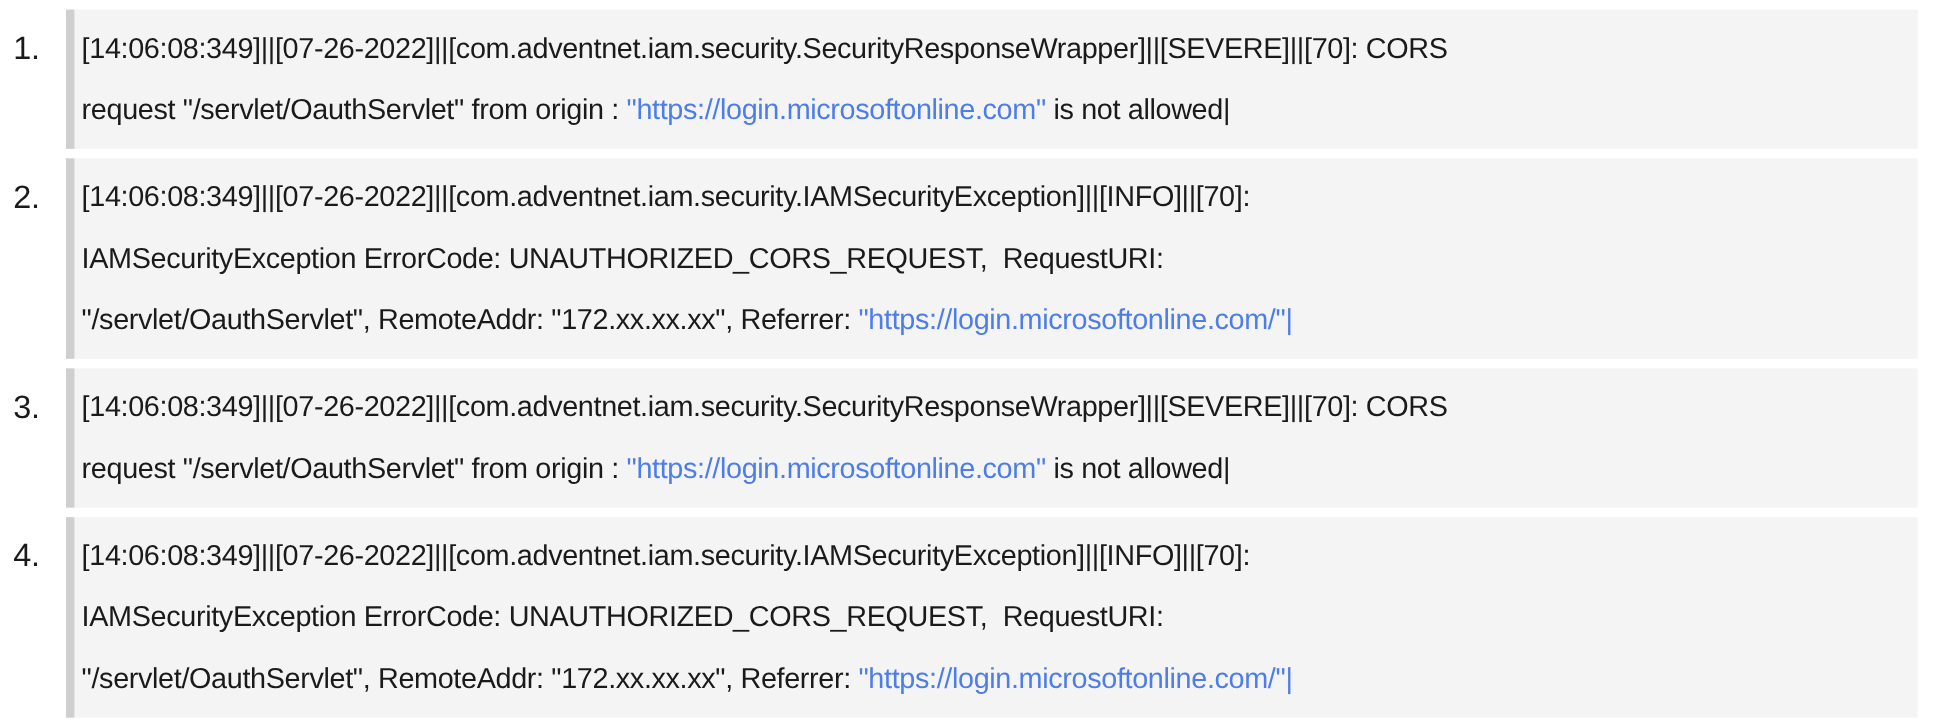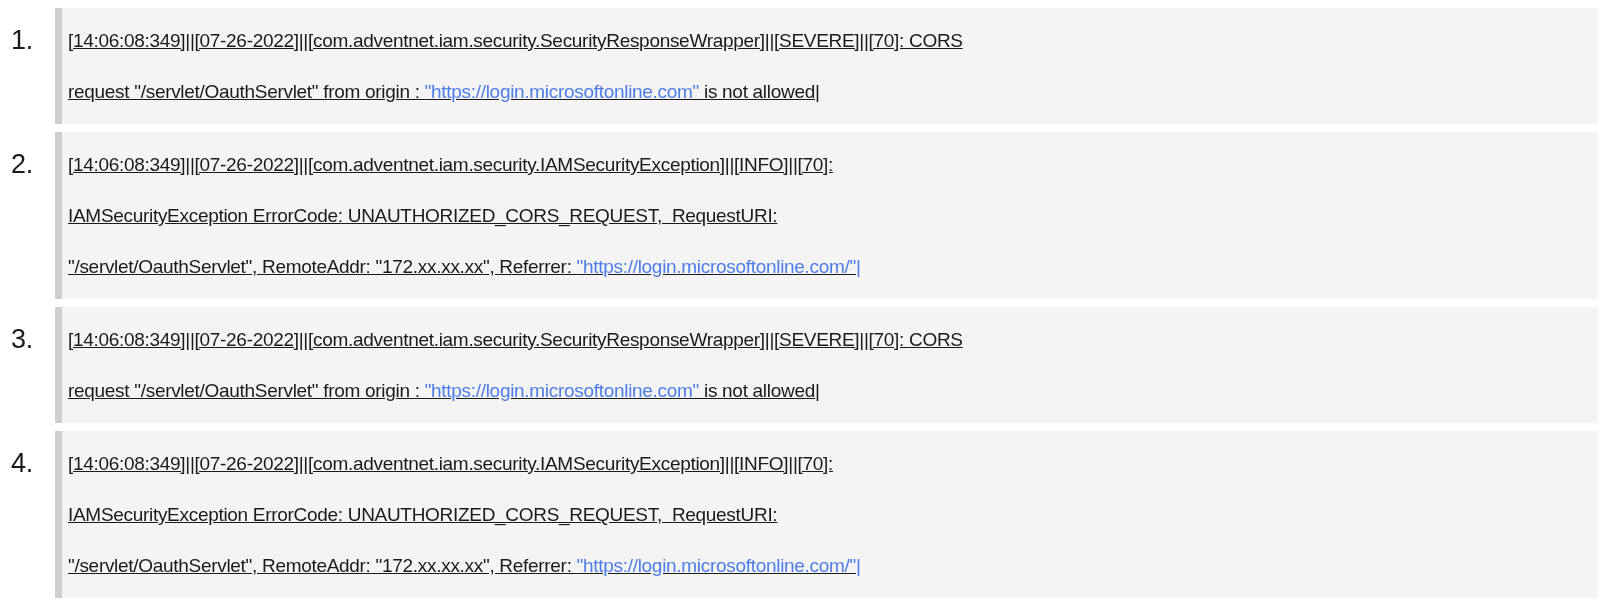--- a/index.html
+++ b/index.html
@@ -29,26 +29,25 @@
     color: #1a1a1a;
     letter-spacing: -0.3px;
   }
   .log-block {
     width: 1543px;
     background: #f4f4f4;
     border-left: 7px solid #cfcfcf;
     padding: 7px 10px 7px 6px;
   }
   .log-line {
-    font-size: 19px;
+    font-size: 24px;
     line-height: 51px;
     color: #1a1a1a;
     letter-spacing: -0.3px;
     white-space: pre;
-    text-decoration: underline;
   }
   .log-line a {
     color: #4d7de8;
     text-decoration: none;
   }
 </style>
 </head>
 <body>
 
 <ol class="log-list" id="log-list">

